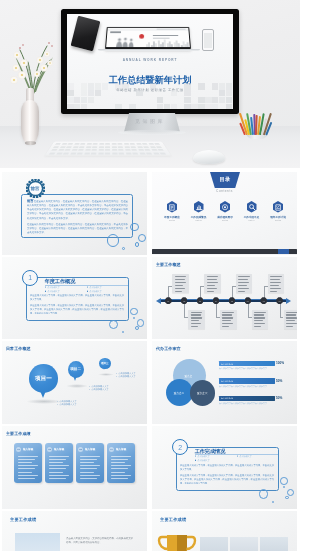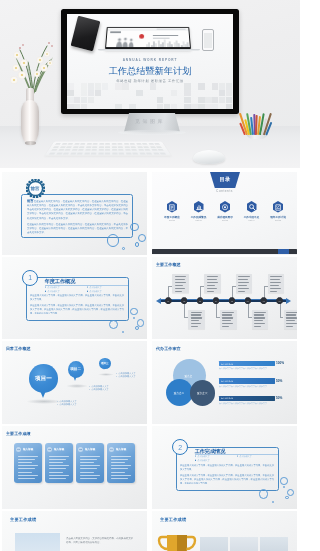--- a/index.html
+++ b/index.html
@@ -46,21 +46,21 @@
   .lp-sil b{position:absolute;bottom:0;display:block;background:#b4bac0}
   .laptop-base{position:absolute;left:31px;top:35px;width:102px;height:2.2px;
     background:linear-gradient(180deg,#c6cacf,#f0f2f3);border-radius:0 0 3px 3px}
   .lp-people{position:absolute;left:8px;bottom:0;width:26px;height:11px}
   .phone{position:absolute;left:135px;top:15px;width:12px;height:22px;
     background:#fafafb;border:.8px solid #b0b4b8;border-radius:2px}
   .phone i{position:absolute;left:1px;top:2.5px;right:1px;bottom:2.5px;background:#e9ebec;display:block}
 
   .heading{position:absolute;left:0;right:0;top:44px;text-align:center}
   .h-eyebrow{font-size:3.2px;letter-spacing:.9px;color:#7d90a6;font-weight:700}
-  .h-title{font-size:9.2px;font-weight:400;color:#1d5fa8;letter-spacing:0;margin-top:4px;
+  .h-title{font-size:9.2px;font-weight:700;color:#1d5fa8;letter-spacing:0;margin-top:13px;
     line-height:10px}
   .h-sub{font-size:3.4px;color:#7c8792;letter-spacing:.55px;margin-top:3.2px}
 
   .mosaic{position:absolute;left:0;bottom:0;width:100%;height:26px}
   .mosaic b{position:absolute;display:block;background:#d6d9dc}
 
   
   .vase{position:absolute;left:21px;top:100px;width:18px;height:44px;
     background:linear-gradient(90deg,#cdc7c5 0%,#efeae8 28%,#fdfbfa 48%,#ece7e5 70%,#c7c1bf 100%);
     border-radius:48% 48% 44% 44%/26% 26% 34% 34%;box-shadow:0 1px 3px rgba(0,0,0,.09)}

